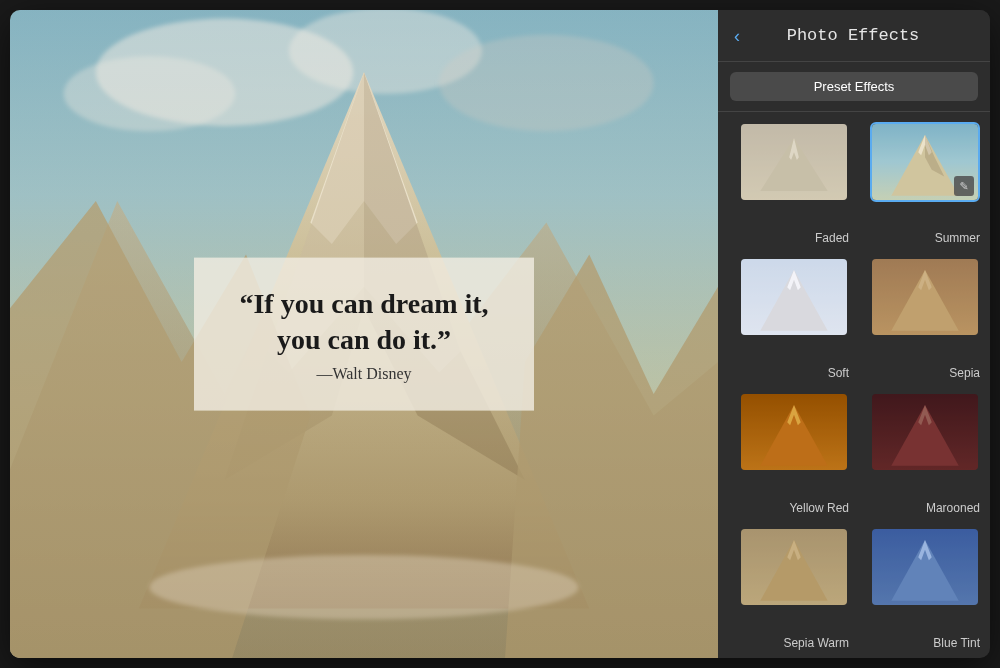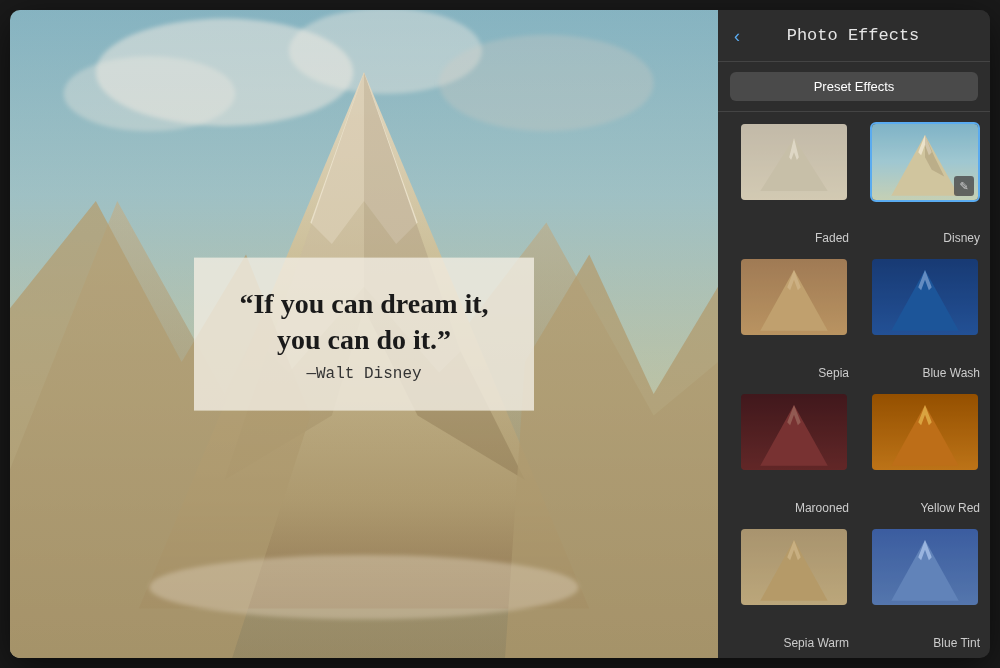--- a/index.html
+++ b/index.html
@@ -51,21 +51,21 @@
       font-size: 28px;
       font-weight: 700;
       color: #1a1a1a;
       line-height: 1.3;
       font-family: Georgia, serif;
       margin-bottom: 6px;
     }
     .quote-author {
       font-size: 16px;
       color: #333;
-      font-family: Liberation Mono, monospace;
+      font-family: Liberation Serif, serif;
     }
 
     
     .effects-panel {
       width: 272px;
       background: #2d2d2d;
       display: flex;
       flex-direction: column;
       flex-shrink: 0;
     }
@@ -290,58 +290,76 @@
             <rect width="110" height="80" fill="url(#sumSky)"></rect>
             <polygon points="20,75 55,12 90,75" fill="#d4cca8"></polygon>
             <polygon points="48,30 55,12 62,30 59,33 55,22 51,33" fill="rgba(245,240,220,0.9)"></polygon>
             <polygon points="55,12 65,35 75,55 62,48 55,35" fill="rgba(100,80,50,0.2)"></polygon>
             <rect width="110" height="80" fill="rgba(180,140,80,0.1)"></rect>
           </svg>
           <div class="edit-badge">
             <span class="edit-icon">✎</span>
           </div>
         </div>
-        <span class="effect-label">Disney</span>
-      </div>
-
+        <span class="effect-label">Summer</span>
+      </div>
+
+      <div class="effect-item">
+        <div class="effect-thumb">
+          <svg viewBox="0 0 110 80" preserveAspectRatio="xMidYMid slice">
+            <defs>
+              <linearGradient id="softSky" x1="0" y1="0" x2="0" y2="1">
+                <stop offset="0%" stop-color="#c8d8e8"></stop>
+                <stop offset="100%" stop-color="#e0e8f0"></stop>
+              </linearGradient>
+            </defs>
+            <rect width="110" height="80" fill="url(#softSky)"></rect>
+            <polygon points="20,75 55,12 90,75" fill="#d8d8d8"></polygon>
+            <polygon points="48,30 55,12 62,30 59,33 55,22 51,33" fill="rgba(255,255,255,0.9)"></polygon>
+            <rect width="110" height="80" fill="rgba(220,220,240,0.25)"></rect>
+          </svg>
+        </div>
+        <span class="effect-label">Soft</span>
+      </div>
 
       <div class="effect-item">
         <div class="effect-thumb">
           <svg viewBox="0 0 110 80" preserveAspectRatio="xMidYMid slice">
             <defs>
               <linearGradient id="warmSky" x1="0" y1="0" x2="0" y2="1">
                 <stop offset="0%" stop-color="#a08060"></stop>
                 <stop offset="100%" stop-color="#c0a070"></stop>
               </linearGradient>
             </defs>
             <rect width="110" height="80" fill="url(#warmSky)"></rect>
             <polygon points="20,75 55,12 90,75" fill="#c8b080"></polygon>
             <polygon points="48,30 55,12 62,30 59,33 55,22 51,33" fill="rgba(220,200,160,0.8)"></polygon>
             <rect width="110" height="80" fill="rgba(160,100,40,0.2)"></rect>
           </svg>
         </div>
         <span class="effect-label">Sepia</span>
       </div>
 
-      <div class="effect-item">
-        <div class="effect-thumb">
-          <svg viewBox="0 0 110 80" preserveAspectRatio="xMidYMid slice">
-            <defs>
-              <linearGradient id="blueSky" x1="0" y1="0" x2="0" y2="1">
-                <stop offset="0%" stop-color="#1a3a6a"></stop>
-                <stop offset="100%" stop-color="#2a5a9a"></stop>
-              </linearGradient>
-            </defs>
-            <rect width="110" height="80" fill="url(#blueSky)"></rect>
-            <polygon points="20,75 55,12 90,75" fill="#2060a0"></polygon>
-            <polygon points="48,30 55,12 62,30 59,33 55,22 51,33" fill="rgba(180,210,240,0.7)"></polygon>
-            <rect width="110" height="80" fill="rgba(20,60,140,0.3)"></rect>
-          </svg>
-        </div>
-        <span class="effect-label">Blue Wash</span>
+
+      <div class="effect-item">
+        <div class="effect-thumb">
+          <svg viewBox="0 0 110 80" preserveAspectRatio="xMidYMid slice">
+            <defs>
+              <linearGradient id="yrSky" x1="0" y1="0" x2="0" y2="1">
+                <stop offset="0%" stop-color="#8a5000"></stop>
+                <stop offset="100%" stop-color="#c08020"></stop>
+              </linearGradient>
+            </defs>
+            <rect width="110" height="80" fill="url(#yrSky)"></rect>
+            <polygon points="20,75 55,12 90,75" fill="#c07820"></polygon>
+            <polygon points="48,30 55,12 62,30 59,33 55,22 51,33" fill="rgba(240,210,100,0.8)"></polygon>
+            <rect width="110" height="80" fill="rgba(180,80,0,0.25)"></rect>
+          </svg>
+        </div>
+        <span class="effect-label">Yellow Red</span>
       </div>
 
       <div class="effect-item">
         <div class="effect-thumb">
           <svg viewBox="0 0 110 80" preserveAspectRatio="xMidYMid slice">
             <defs>
               <linearGradient id="marSky" x1="0" y1="0" x2="0" y2="1">
                 <stop offset="0%" stop-color="#3a1a20"></stop>
                 <stop offset="100%" stop-color="#6a3030"></stop>
               </linearGradient>
@@ -352,38 +370,20 @@
             <rect width="110" height="80" fill="rgba(80,20,20,0.3)"></rect>
           </svg>
         </div>
         <span class="effect-label">Marooned</span>
       </div>
 
       <div class="effect-item">
         <div class="effect-thumb">
           <svg viewBox="0 0 110 80" preserveAspectRatio="xMidYMid slice">
             <defs>
-              <linearGradient id="yrSky" x1="0" y1="0" x2="0" y2="1">
-                <stop offset="0%" stop-color="#8a5000"></stop>
-                <stop offset="100%" stop-color="#c08020"></stop>
-              </linearGradient>
-            </defs>
-            <rect width="110" height="80" fill="url(#yrSky)"></rect>
-            <polygon points="20,75 55,12 90,75" fill="#c07820"></polygon>
-            <polygon points="48,30 55,12 62,30 59,33 55,22 51,33" fill="rgba(240,210,100,0.8)"></polygon>
-            <rect width="110" height="80" fill="rgba(180,80,0,0.25)"></rect>
-          </svg>
-        </div>
-        <span class="effect-label">Yellow Red</span>
-      </div>
-
-      <div class="effect-item">
-        <div class="effect-thumb">
-          <svg viewBox="0 0 110 80" preserveAspectRatio="xMidYMid slice">
-            <defs>
               <linearGradient id="sepSky" x1="0" y1="0" x2="0" y2="1">
                 <stop offset="0%" stop-color="#b0a080"></stop>
                 <stop offset="100%" stop-color="#c8b890"></stop>
               </linearGradient>
             </defs>
             <rect width="110" height="80" fill="url(#sepSky)"></rect>
             <polygon points="20,75 55,12 90,75" fill="#c0a878"></polygon>
             <polygon points="48,30 55,12 62,30 59,33 55,22 51,33" fill="rgba(220,200,160,0.8)"></polygon>
             <rect width="110" height="80" fill="rgba(140,100,40,0.2)"></rect>
           </svg>

